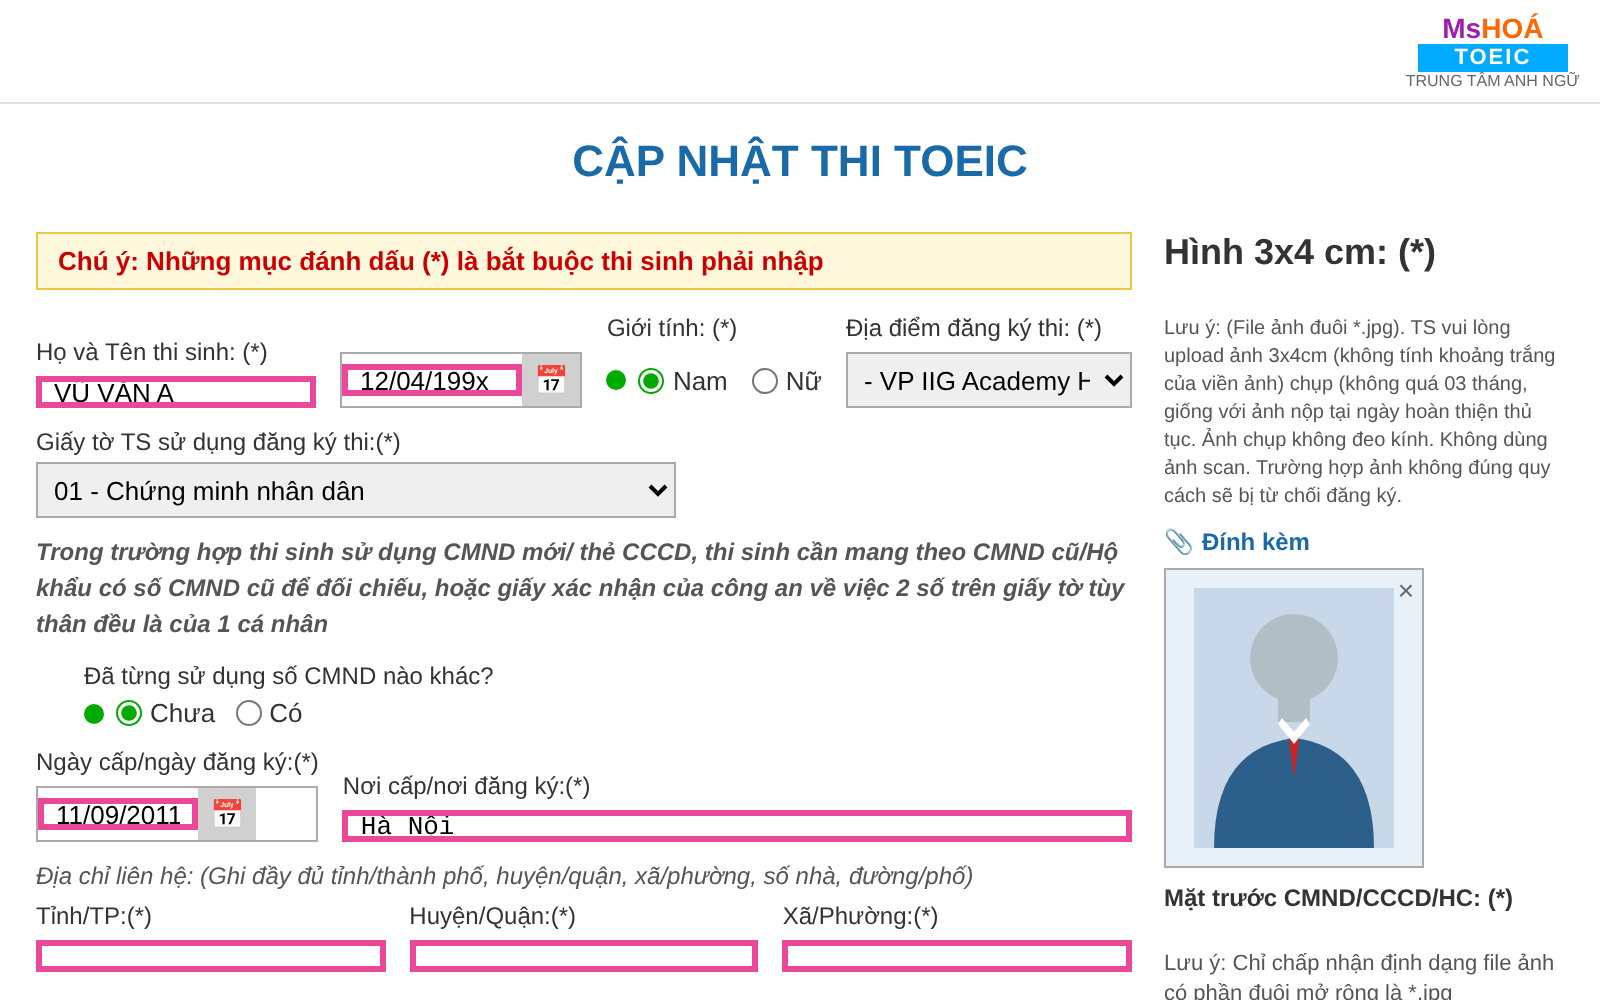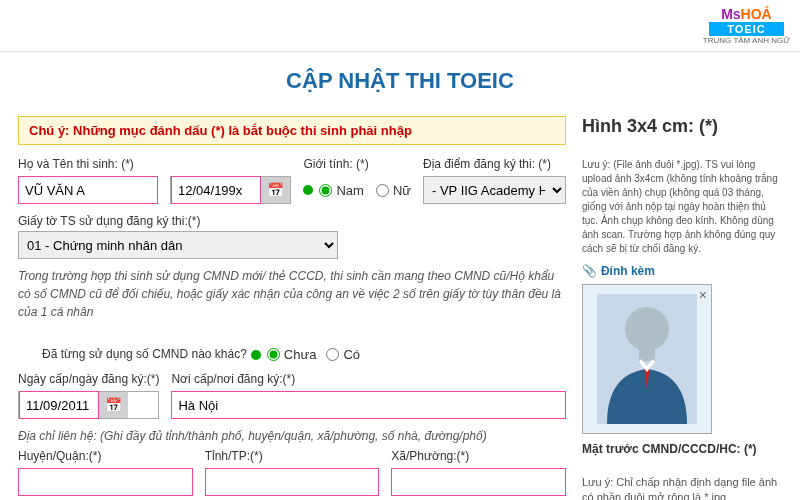--- a/index.html
+++ b/index.html
@@ -82,24 +82,24 @@
       flex-direction: column;
       gap: 5px;
     }
 
     .form-group label {
       font-size: 12px;
       color: #333;
     }
 
     .form-group input[type="text"] {
-      border: 1px solid #ec4899;
+      border: 3px solid #ec4899;
       padding: 4px 6px;
       font-size: 13px;
-      height: 28px;
+      height: 16px;
       outline: none;
     }
 
     .date-input-wrap {
       display: flex;
       align-items: center;
       border: 1px solid #aaa;
       height: 28px;
     }
     .date-input-wrap input {
@@ -146,39 +146,40 @@
 
     .giay-to-label {
       font-size: 12px;
       color: #333;
       margin-bottom: 3px;
     }
 
     .info-text {
       font-size: 12px;
       color: #555;
-      margin-bottom: 26px;
+      margin-bottom: 10px;
       line-height: 1.5;
       font-style: italic;
+      font-weight: bold;
     }
 
     .section-divider {
       margin-bottom: 8px;
     }
 
     .so-cmnd-row {
       display: flex;
       gap: 24px;
       margin-bottom: 10px;
       align-items: flex-end;
     }
 
     .da-tung-row {
       display: flex;
-      flex-direction: row;
+      flex-direction: column;
       gap: 4px;
     }
     .da-tung-row label { font-size: 12px; }
 
     .radio-inline {
       display: flex;
       gap: 10px;
       align-items: center;
     }
     .radio-inline label {
@@ -375,36 +376,36 @@
     <div class="ngay-cap-row">
       <div class="form-group">
         <label>Ngày cấp/ngày đăng ký:(*)</label>
         <div class="date-input-wrap">
           <input type="text" value="11/09/2011" style="width: 80px;">
           <div class="cal-icon">📅</div>
         </div>
       </div>
       <div class="form-group" style="flex:1">
         <label>Nơi cấp/nơi đăng ký:(*)</label>
-        <input type="text" style="width: 100%;" value="Hà Nội">
+        <input type="text" style="width: 100%; font-family: Liberation Mono, monospace;" value="Hà Nội">
       </div>
     </div>
 
     <div class="dia-chi-label">Địa chỉ liên hệ: (Ghi đầy đủ tỉnh/thành phố, huyện/quận, xã/phường, số nhà, đường/phố)</div>
 
     <div class="tinh-row">
+      <div class="form-group" style="flex:1">
+        <label>Tỉnh/TP:(*)</label>
+        <input type="text" style="width: 100%;">
+      </div>
       <div class="form-group" style="flex:1">
         <label>Huyện/Quận:(*)</label>
         <input type="text" style="width: 100%;">
       </div>
       <div class="form-group" style="flex:1">
-        <label>Tỉnh/TP:(*)</label>
-        <input type="text" style="width: 100%;">
-      </div>
-      <div class="form-group" style="flex:1">
         <label>Xã/Phường:(*)</label>
         <input type="text" style="width: 100%;">
       </div>
     </div>
 
   </div>
 
   <div class="right-panel">
 
     <div class="right-section-title">

